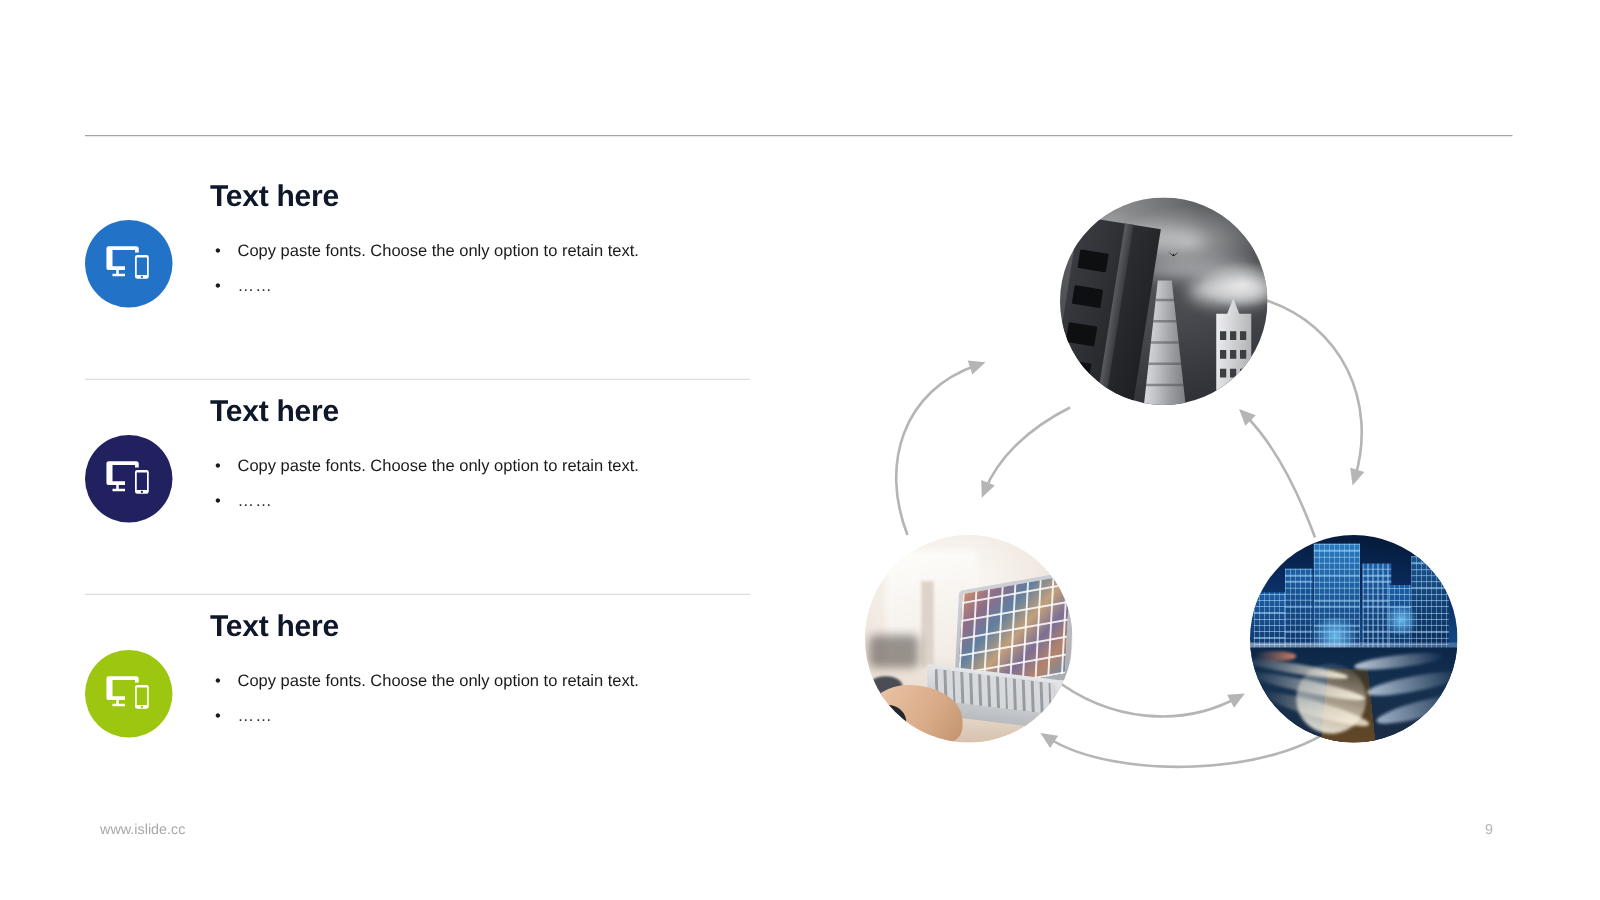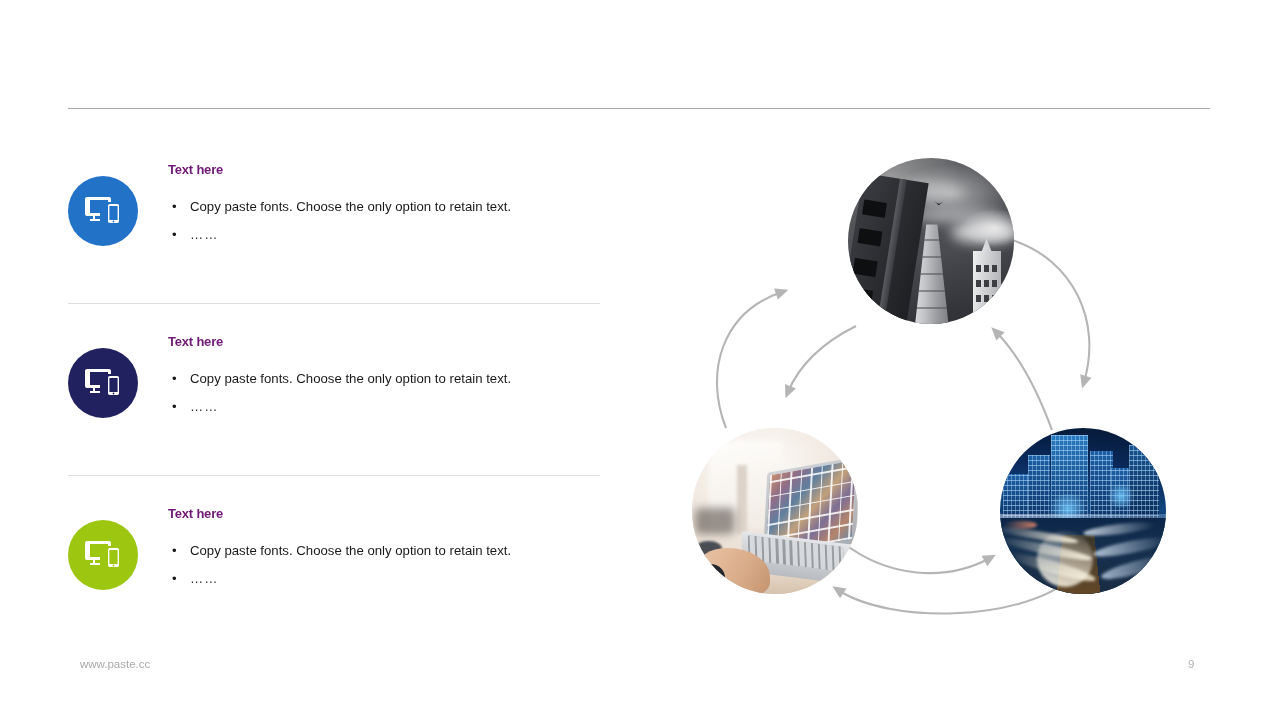--- a/index.html
+++ b/index.html
@@ -29,22 +29,22 @@
   .icon-circle {
     position: absolute; left: 0; top: 44px;
     width: 70px; height: 70px; border-radius: 50%;
     display: flex; align-items: center; justify-content: center;
   }
   .icon-circle svg { display: block; }
 
   .row-text { position: absolute; left: 100px; top: 14px; width: 420px; }
 
   .row-title {
-    font-size: 13px; font-weight: bold; color: #701a75;
-    letter-spacing: -0.2px; line-height: 1; margin-top: 17px;
+    font-size: 24px; font-weight: bold; color: #0f172a;
+    letter-spacing: -0.2px; line-height: 1;
   }
 
   .bullets { margin-top: 17px; }
   .bullet {
     position: relative; padding-left: 22px;
     font-size: 13.2px; color: #1a1a1a; line-height: 28px;
     max-width: 350px;
   }
   .bullet .dot {
     position: absolute; left: 4px; top: 0;
@@ -423,16 +423,16 @@
         <div class="trail" style="left:22%;top:62%;width:34%;height:34%;background:linear-gradient(18deg,rgba(255,250,235,.95),rgba(255,235,195,0));transform:rotate(-4deg)"></div>
         <div class="trail" style="left:50%;top:58%;width:44%;height:6%;background:linear-gradient(270deg,rgba(205,230,255,0),rgba(235,245,255,.8));transform:rotate(-7deg)"></div>
         <div class="trail" style="left:56%;top:68%;width:46%;height:7%;background:linear-gradient(270deg,rgba(190,220,255,0),rgba(225,240,255,.75));transform:rotate(-11deg)"></div>
         <div class="trail" style="left:60%;top:80%;width:44%;height:8%;background:linear-gradient(270deg,rgba(185,215,250,0),rgba(215,235,255,.7));transform:rotate(-15deg)"></div>
         <div class="trail" style="left:2%;top:56%;width:20%;height:5%;background:linear-gradient(90deg,rgba(255,120,90,0),rgba(255,150,110,.8))"></div>
       </div>
     </div>
 
   </div>
 
-  <div class="footer-url">www.paste.cc</div>
+  <div class="footer-url">www.islide.cc</div>
   <div class="footer-page">9</div>
 
 </div>
 
 </body></html>

